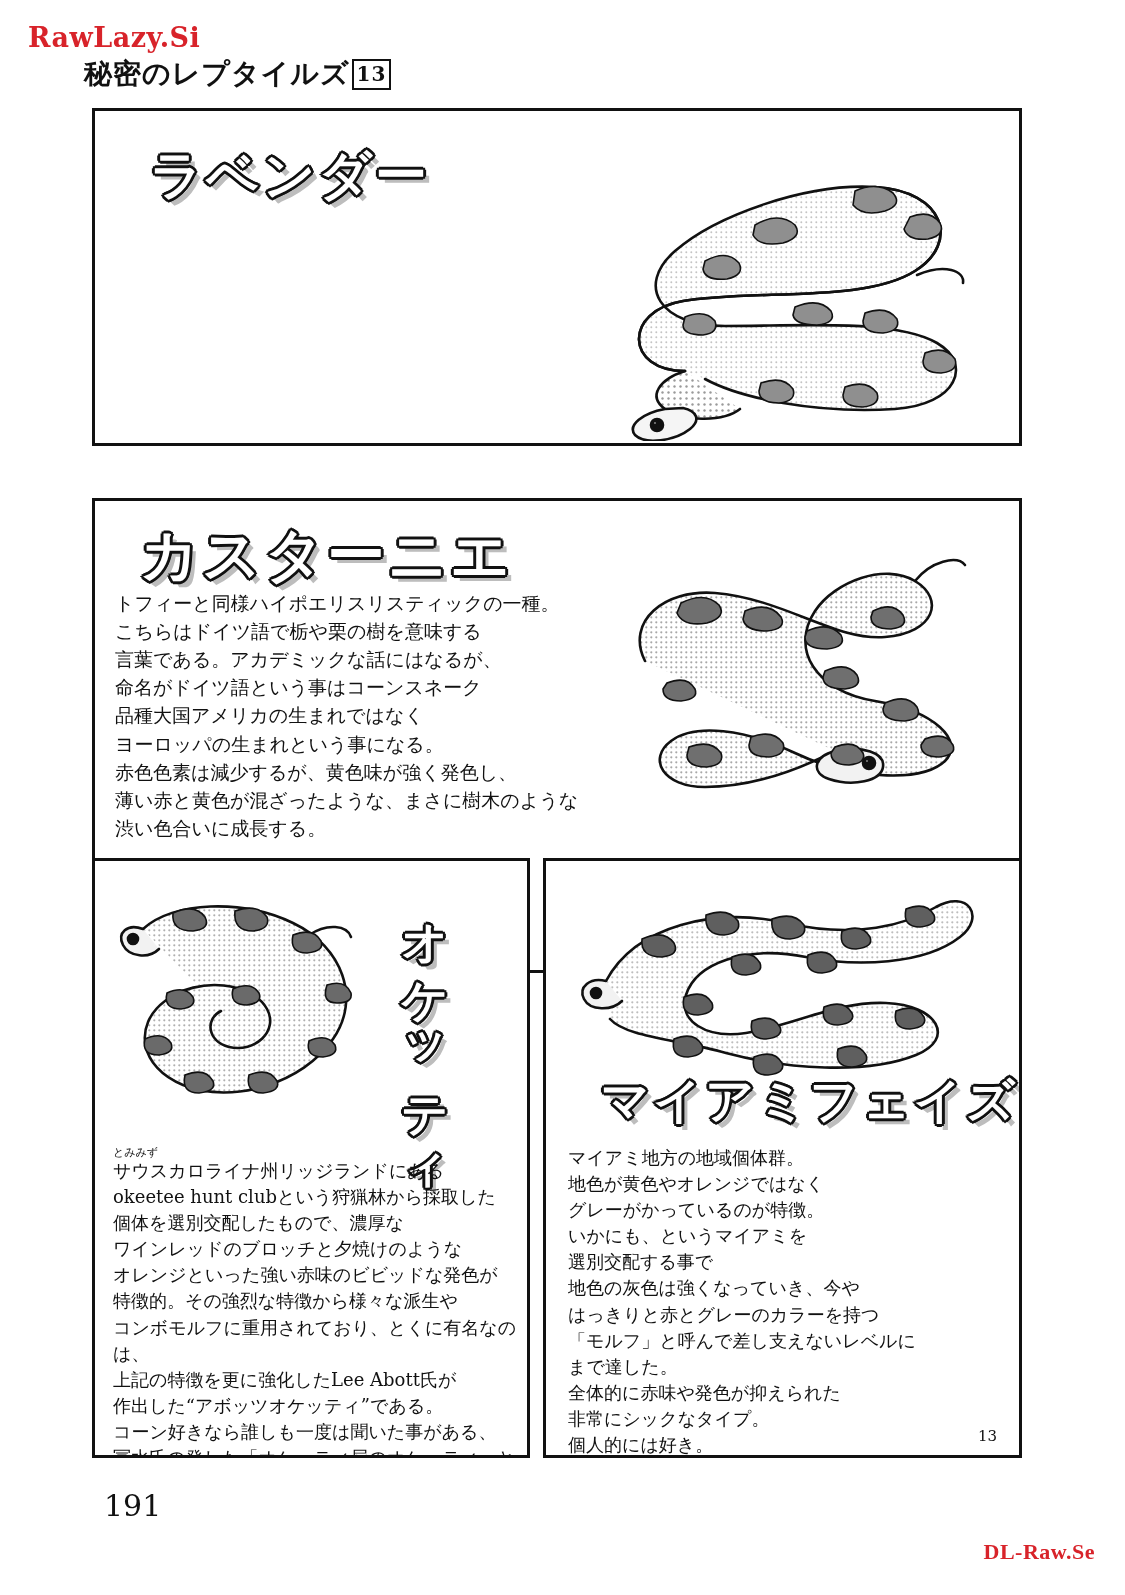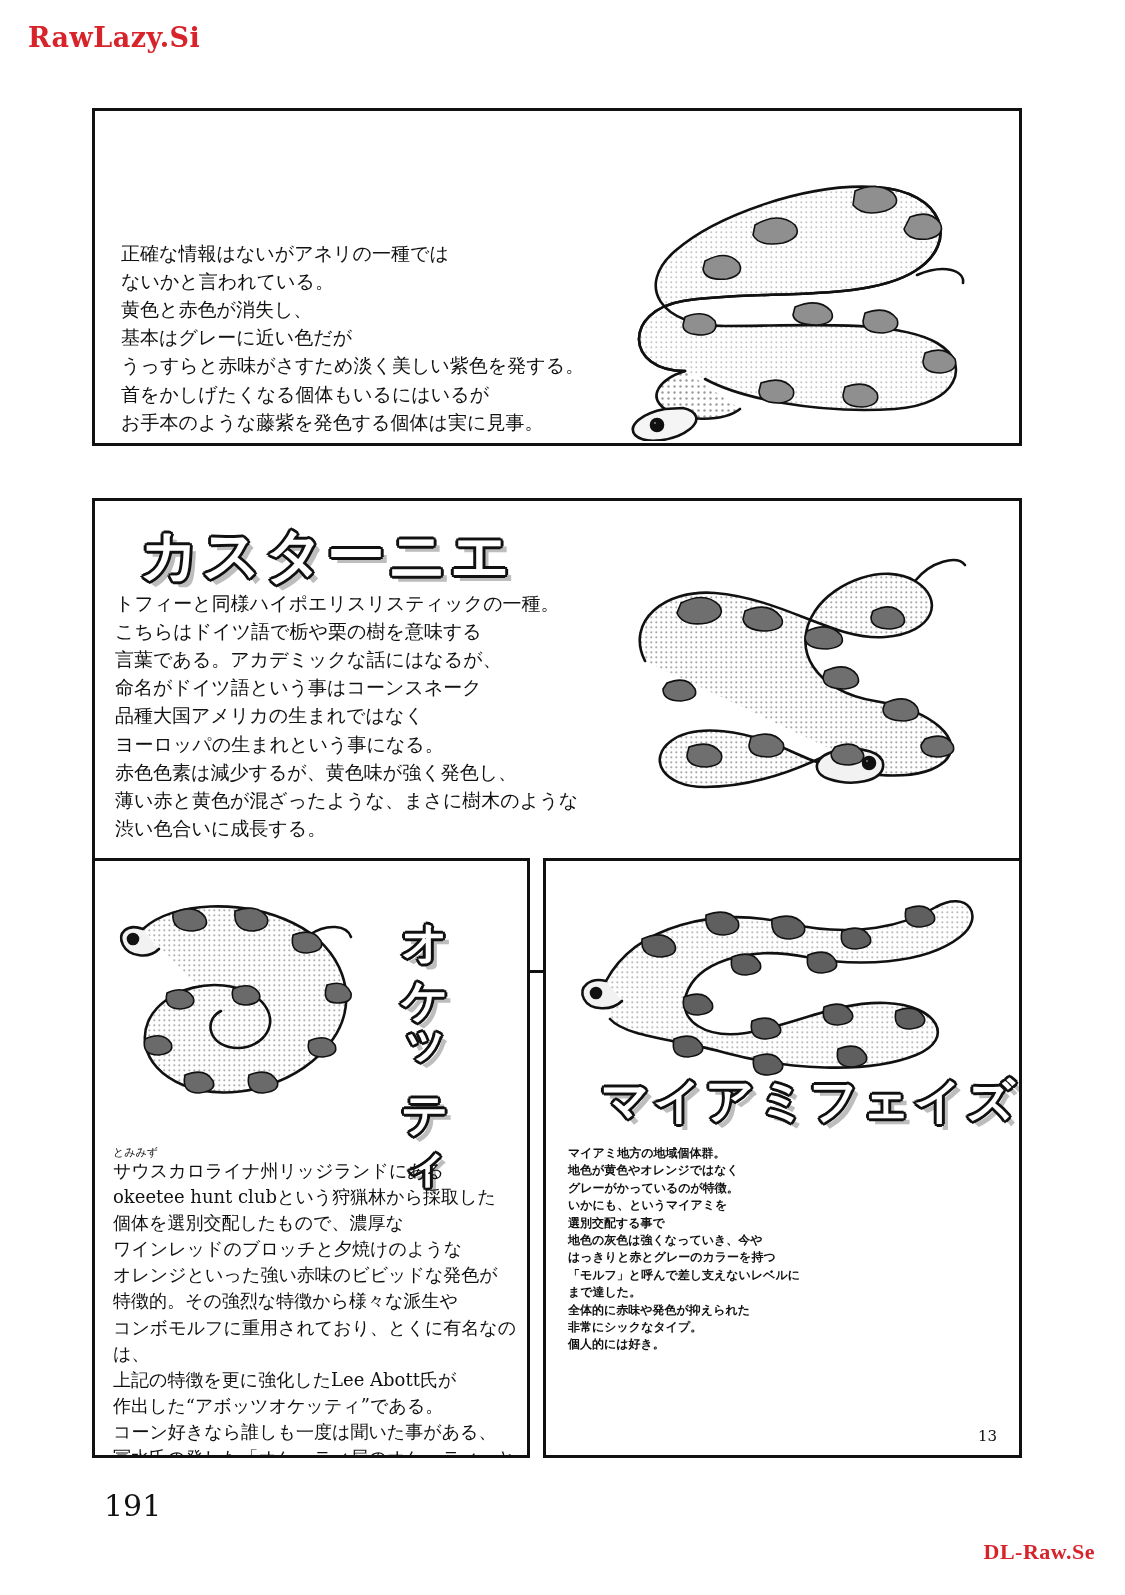--- a/index.html
+++ b/index.html
@@ -122,21 +122,21 @@
     position: absolute;
     font-family: "DejaVu Serif", "Liberation Serif", serif;
     font-size: 19px;
     line-height: 1.48;
     white-space: pre-line;
     color: #111;
   }
   #text-lavender { left: 26px; top: 128px; width: 520px; }
   #text-castanie { left: 20px; top: 88px;  width: 540px; }
   #text-okeetee  { left: 18px; top: 286px; width: 410px; font-size: 18px; line-height: 1.45; }
-  #text-miami    { left: 22px; top: 284px; width: 440px; font-size: 12px; line-height: 1.45; font-weight: bold; }
+  #text-miami    { left: 22px; top: 284px; width: 440px; font-size: 18px; line-height: 1.45; }
 
   .ruby-line {
     font-size: 11px;
     line-height: 1;
     display: block;
     height: 11px;
   }
 
   
   .art { position: absolute; }
@@ -145,22 +145,26 @@
   #art-okeetee  { left: 8px;   top: 18px; }
   #art-miami    { left: 10px;  top: 10px; }
 </style>
 </head>
 <body>
 
 <div class="page">
 
   <div class="wm-top">RawLazy.Si</div>
 
+  <div class="chapter-title">
+    <span>秘密のレプタイルズ</span><span class="chapter-num">13</span>
+  </div>
 
   <div class="panel" id="panel-lavender">
+    <div class="morph-title" id="title-lavender">ラベンダー</div>
 
     <div class="art" id="art-lavender">
       <svg width="440" height="320" viewBox="0 0 440 320">
         <defs>
           <pattern id="dots1" width="6" height="6" patternUnits="userSpaceOnUse">
             <circle cx="1.5" cy="1.5" r="1.2" fill="#9a9a9a"></circle>
           </pattern>
           <pattern id="dots2" width="5" height="5" patternUnits="userSpaceOnUse">
             <circle cx="1.3" cy="1.3" r="1" fill="#c4c4c4"></circle>
           </pattern>
@@ -187,27 +191,20 @@
             <path d="M300 192 q22-8 32 6 q4 12-14 14 q-20 0-20-12 Z"></path>
             <path d="M360 232 q20-8 30 6 q4 12-14 14 q-18 0-18-12 Z"></path>
             <path d="M280 266 q22-8 32 6 q4 12-14 14 q-20 0-20-12 Z"></path>
             <path d="M196 262 q22-8 32 6 q4 12-14 14 q-20 0-20-12 Z"></path>
             <path d="M120 196 q20-8 30 4 q4 12-12 14 q-20 0-20-10 Z"></path>
           </g>
         </g>
       </svg>
     </div>
 
-    <div class="body-text" id="text-lavender">正確な情報はないがアネリの一種では
-ないかと言われている。
-黄色と赤色が消失し、
-基本はグレーに近い色だが
-うっすらと赤味がさすため淡く美しい紫色を発する。
-首をかしげたくなる個体もいるにはいるが
-お手本のような藤紫を発色する個体は実に見事。</div>
   </div>
 
   <div class="panel" id="panel-castanie">
     <div class="morph-title" id="title-castanie">カスターニエ</div>
 
     <div class="art" id="art-castanie">
       <svg width="420" height="300" viewBox="0 0 420 300">
         <defs>
           <pattern id="dots3" width="5" height="5" patternUnits="userSpaceOnUse">
             <circle cx="1.3" cy="1.3" r="1.1" fill="#a8a8a8"></circle>

